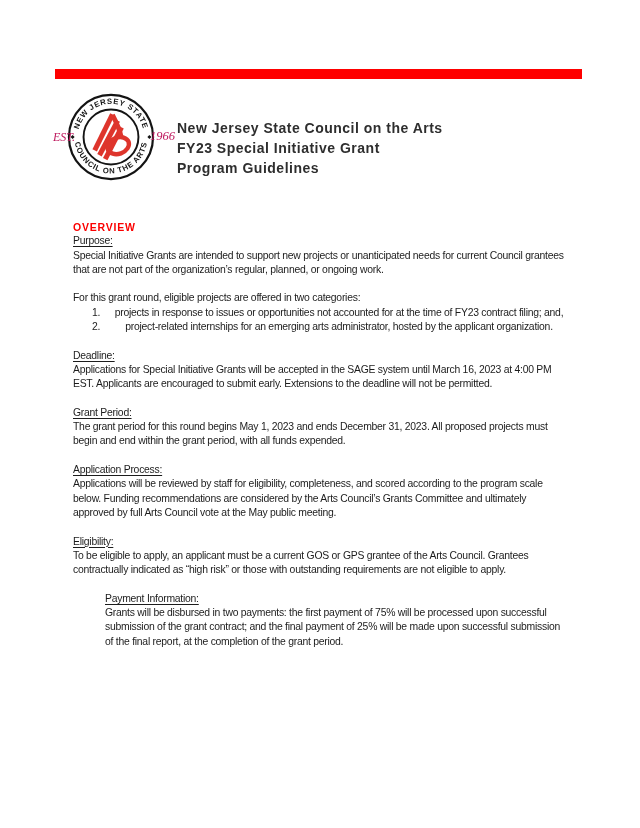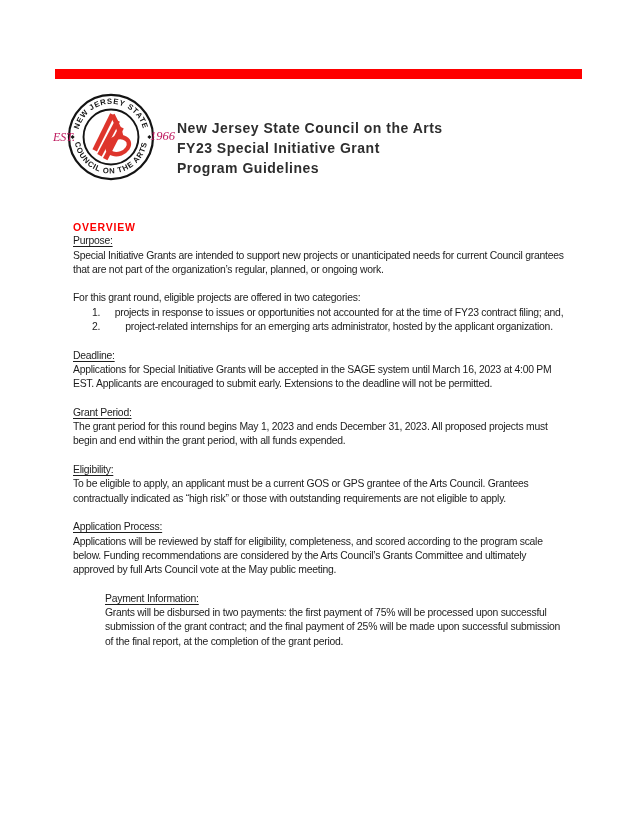--- a/index.html
+++ b/index.html
@@ -104,27 +104,27 @@
       <div class="sec-h">Deadline:</div>
       <p>Applications for Special Initiative Grants will be accepted in the SAGE system until March 16, 2023 at 4:00 PM EST. Applicants are encouraged to submit early. Extensions to the deadline will not be permitted.</p>
     </div>
 
     <div class="sec">
       <div class="sec-h">Grant Period:</div>
       <p>The grant period for this round begins May 1, 2023 and ends December 31, 2023. All proposed projects must begin and end within the grant period, with all funds expended.</p>
     </div>
 
     <div class="sec">
-      <div class="sec-h">Eligibility:</div>
-      <p>To be eligible to apply, an applicant must be a current GOS or GPS grantee of the Arts Council. Grantees contractually indicated as “high risk” or those with outstanding requirements are not eligible to apply.</p>
+      <div class="sec-h">Application Process:</div>
+      <p>Applications will be reviewed by staff for eligibility, completeness, and scored according to the program scale below. Funding recommendations are considered by the Arts Council’s Grants Committee and ultimately approved by full Arts Council vote at the May public meeting.</p>
     </div>
 
     <div class="sec">
-      <div class="sec-h">Application Process:</div>
-      <p>Applications will be reviewed by staff for eligibility, completeness, and scored according to the program scale below. Funding recommendations are considered by the Arts Council’s Grants Committee and ultimately approved by full Arts Council vote at the May public meeting.</p>
+      <div class="sec-h">Eligibility:</div>
+      <p>To be eligible to apply, an applicant must be a current GOS or GPS grantee of the Arts Council. Grantees contractually indicated as “high risk” or those with outstanding requirements are not eligible to apply.</p>
     </div>
 
     <div class="sec">
       <div class="sec-h">Payment Information:</div>
       <p>Grants will be disbursed in two payments: the first payment of 75% will be processed upon successful submission of the grant contract; and the final payment of 25% will be made upon successful submission of the final report, at the completion of the grant period.</p>
     </div>
 
   </div>
 </div>
 

